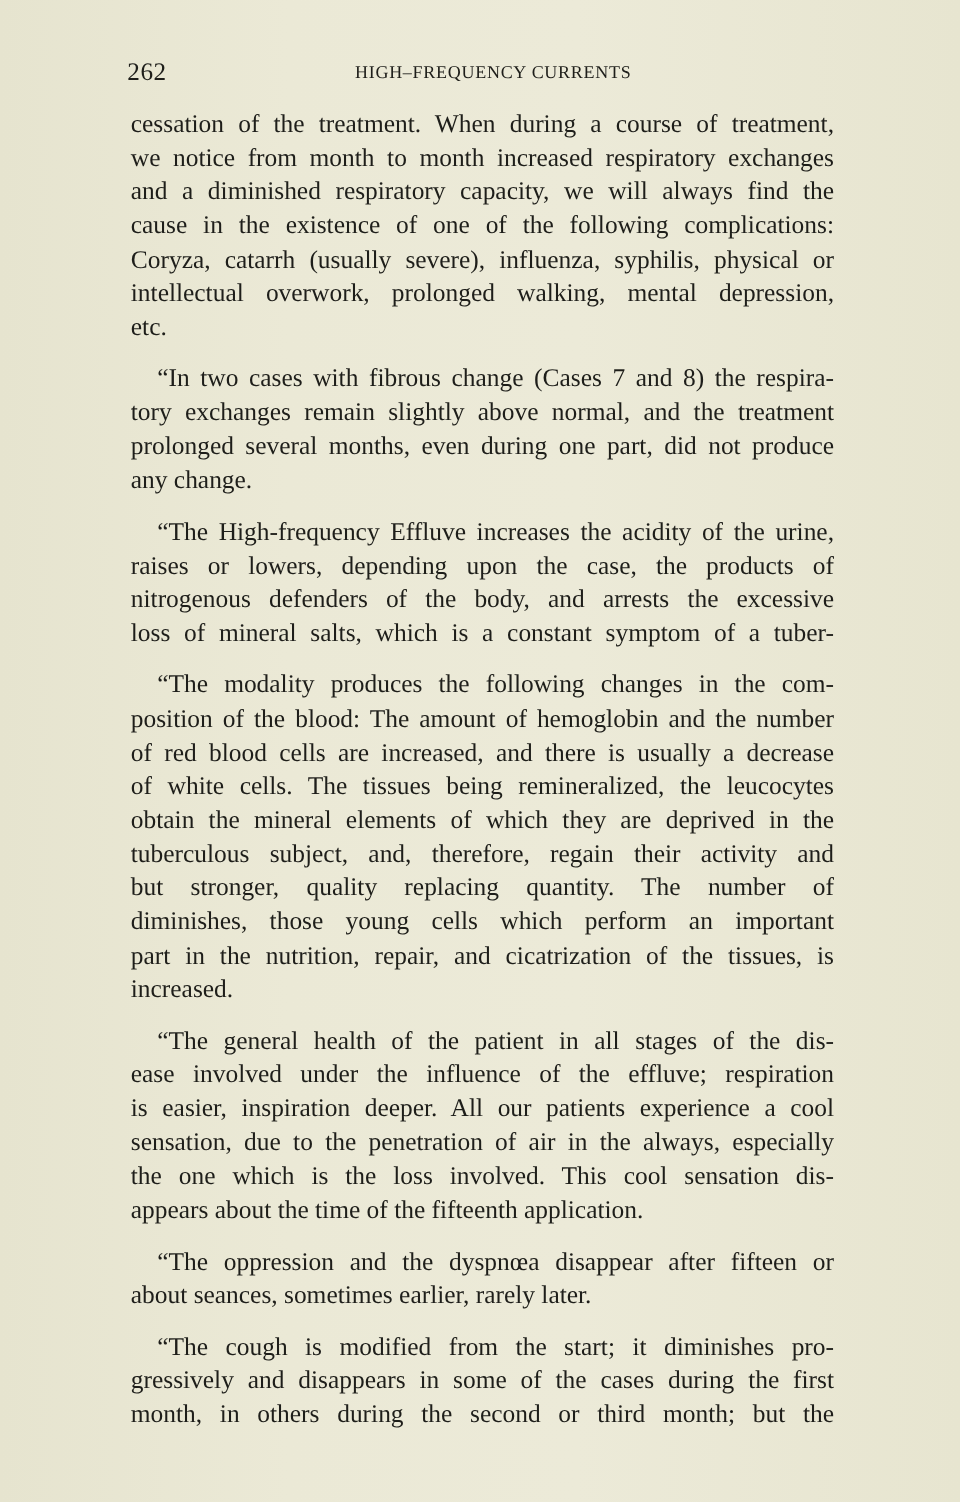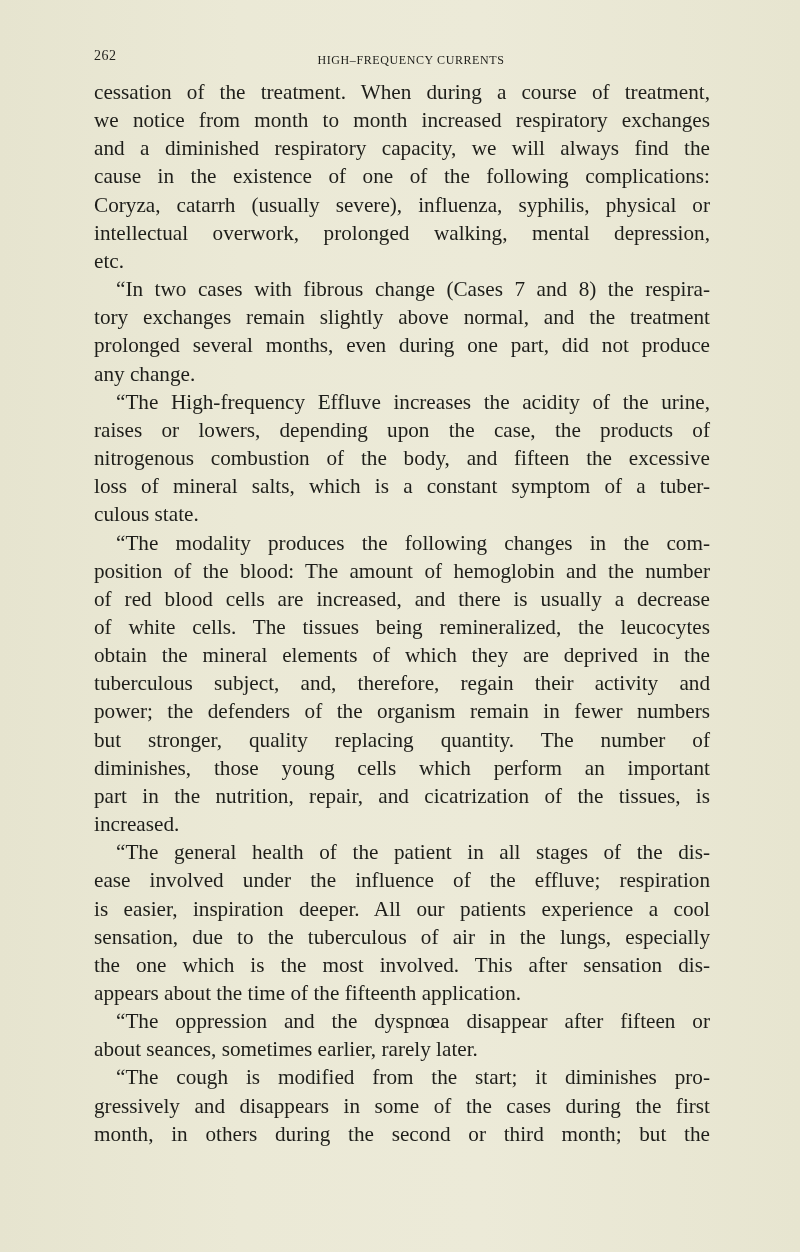--- a/index.html
+++ b/index.html
@@ -21,44 +21,44 @@
     left: 94px;
     top: 44px;
     width: 616px;
   }
   .running-head {
     position: relative;
     height: 30px;
   }
   .page-number {
     position: absolute;
-    left: 0;
+    left: 12px;
     top: 4px;
-    font-size: 14px;
+    font-size: 21px;
     letter-spacing: 0.5px;
     text-align: center;
   }
   .running-title {
     position: absolute;
     left: 0;
     right: 0;
     top: 9px;
     text-align: center;
-    font-size: 12px;
+    font-size: 15px;
     letter-spacing: 0.6px;
     padding-left: 18px;
   }
   .body-text {
     margin-top: 4px;
   }
   .para {
     font-size: 21.2px;
     line-height: 28.15px;
     text-align: justify;
-    margin: 0;
+    margin: 15px;
     hyphens: manual;
   }
   .para .line {
     display: block;
     text-align: justify;
     text-align-last: justify;
     white-space: nowrap;
     overflow: visible;
   }
   .para .line.last {
@@ -89,45 +89,43 @@
     <p class="para">
       <span class="line" style="padding-left:22px">“In two cases with fibrous change (Cases 7 and 8) the respira-</span>
       <span class="line">tory exchanges remain slightly above normal, and the treatment</span>
       <span class="line">prolonged several months, even during one part, did not produce</span>
       <span class="line last">any change.</span>
     </p>
 
     <p class="para">
       <span class="line" style="padding-left:22px">“The High-frequency Effluve increases the acidity of the urine,</span>
       <span class="line">raises or lowers, depending upon the case, the products of</span>
-      <span class="line">nitrogenous combustion of the body, and fifteen the excessive</span>
+      <span class="line">nitrogenous defenders of the body, and arrests the excessive</span>
       <span class="line">loss of mineral salts, which is a constant symptom of a tuber-</span>
-      <span class="line last">culous state.</span>
     </p>
 
     <p class="para">
       <span class="line" style="padding-left:22px">“The modality produces the following changes in the com-</span>
       <span class="line">position of the blood: The amount of hemoglobin and the number</span>
       <span class="line">of red blood cells are increased, and there is usually a decrease</span>
       <span class="line">of white cells.  The tissues being remineralized, the leucocytes</span>
       <span class="line">obtain the mineral elements of which they are deprived in the</span>
       <span class="line">tuberculous subject, and, therefore, regain their activity and</span>
-      <span class="line">power; the defenders of the organism remain in fewer numbers</span>
       <span class="line">but stronger, quality replacing quantity.  The number of</span>
       <span class="line">diminishes, those young cells which perform an important</span>
       <span class="line">part in the nutrition, repair, and cicatrization of the tissues, is</span>
       <span class="line last">increased.</span>
     </p>
 
     <p class="para">
       <span class="line" style="padding-left:22px">“The general health of the patient in all stages of the dis-</span>
       <span class="line">ease involved under the influence of the effluve; respiration</span>
       <span class="line">is easier, inspiration deeper.  All our patients experience a cool</span>
-      <span class="line">sensation, due to the tuberculous of air in the lungs, especially</span>
-      <span class="line">the one which is the most involved.  This after sensation dis-</span>
+      <span class="line">sensation, due to the penetration of air in the always, especially</span>
+      <span class="line">the one which is the loss involved.  This cool sensation dis-</span>
       <span class="line last">appears about the time of the fifteenth application.</span>
     </p>
 
     <p class="para">
       <span class="line" style="padding-left:22px">“The oppression and the dyspnœa disappear after fifteen or</span>
       <span class="line last">about seances, sometimes earlier, rarely later.</span>
     </p>
 
     <p class="para">
       <span class="line" style="padding-left:22px">“The cough is modified from the start; it diminishes pro-</span>

